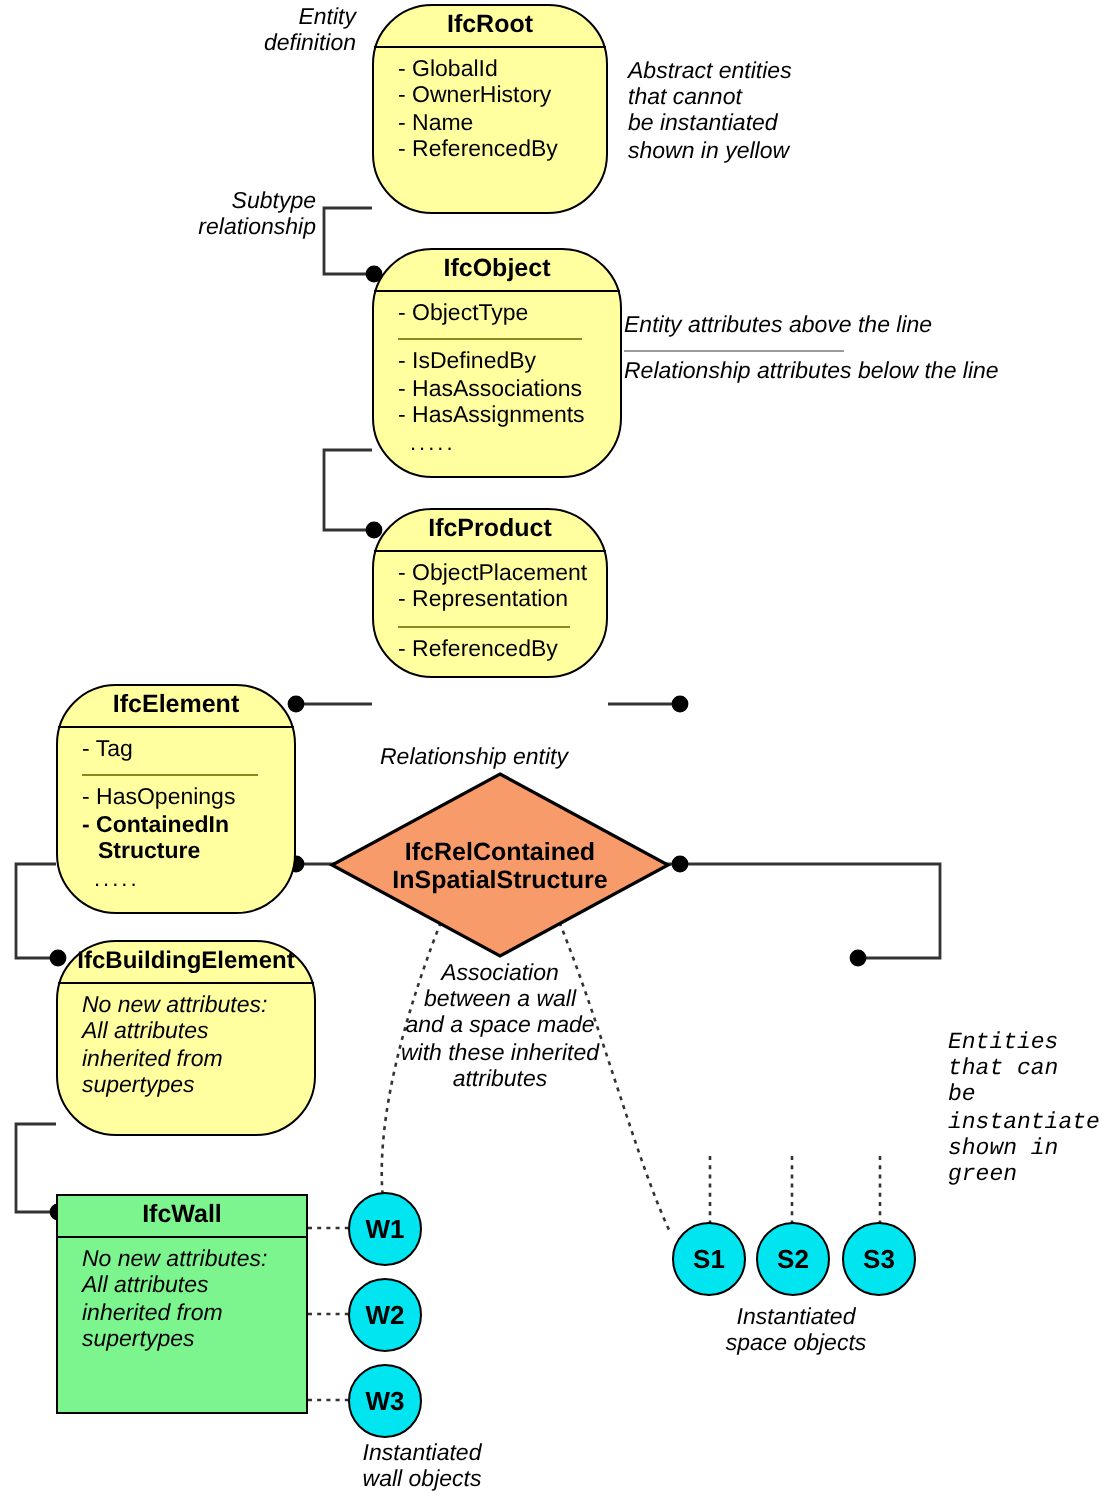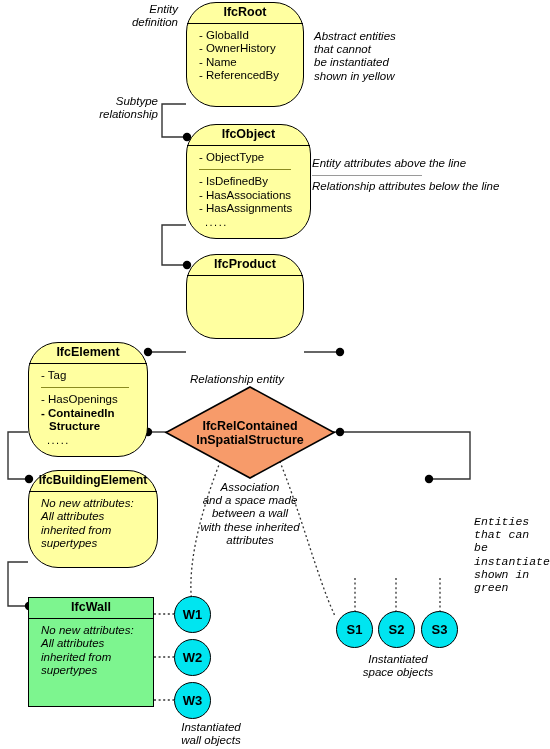--- a/index.html
+++ b/index.html
@@ -191,20 +191,26 @@
       <div class="divider"></div>
       <div class="attr">- IsDefinedBy</div>
       <div class="attr">- HasAssociations</div>
       <div class="attr">- HasAssignments</div>
       <div class="dots">.....</div>
     </div>
   </div>
 
   <div class="box abstract" style="left:186px; top:254px; width:118px; height:85px;">
     <div class="box-title">IfcProduct</div>
+    <div class="box-body">
+      <div class="attr">- ObjectPlacement</div>
+      <div class="attr">- Representation</div>
+      <div class="divider"></div>
+      <div class="attr">- ReferencedBy</div>
+    </div>
   </div>
 
   <div class="box abstract" style="left:28px; top:342px; width:120px; height:115px;">
     <div class="box-title">IfcElement</div>
     <div class="box-body">
       <div class="attr">- Tag</div>
       <div class="divider"></div>
       <div class="attr">- HasOpenings</div>
       <div class="attr bold">- ContainedIn</div>
       <div class="attr bold ind">Structure</div>
@@ -288,22 +294,22 @@
   <div class="note" style="left:312px; top:180px; width:220px;">
     <span>Relationship attributes below the line</span>
   </div>
 
   <div class="note" style="left:190px; top:373px; width:130px;">
     <span>Relationship entity</span>
   </div>
 
   <div class="note center" style="left:177px; top:481px; width:146px;">
     <div>Association</div>
+    <div>between a wall</div>
     <div>and a space made</div>
-    <div>between a wall</div>
     <div>with these inherited</div>
     <div>attributes</div>
   </div>
 
   <div class="note" style="left:474px; top:515px; width:76px;font-family:Liberation Mono, monospace;">
     <div>Entities that can</div>
     <div>be instantiated</div>
     <div>shown in green</div>
   </div>
 

